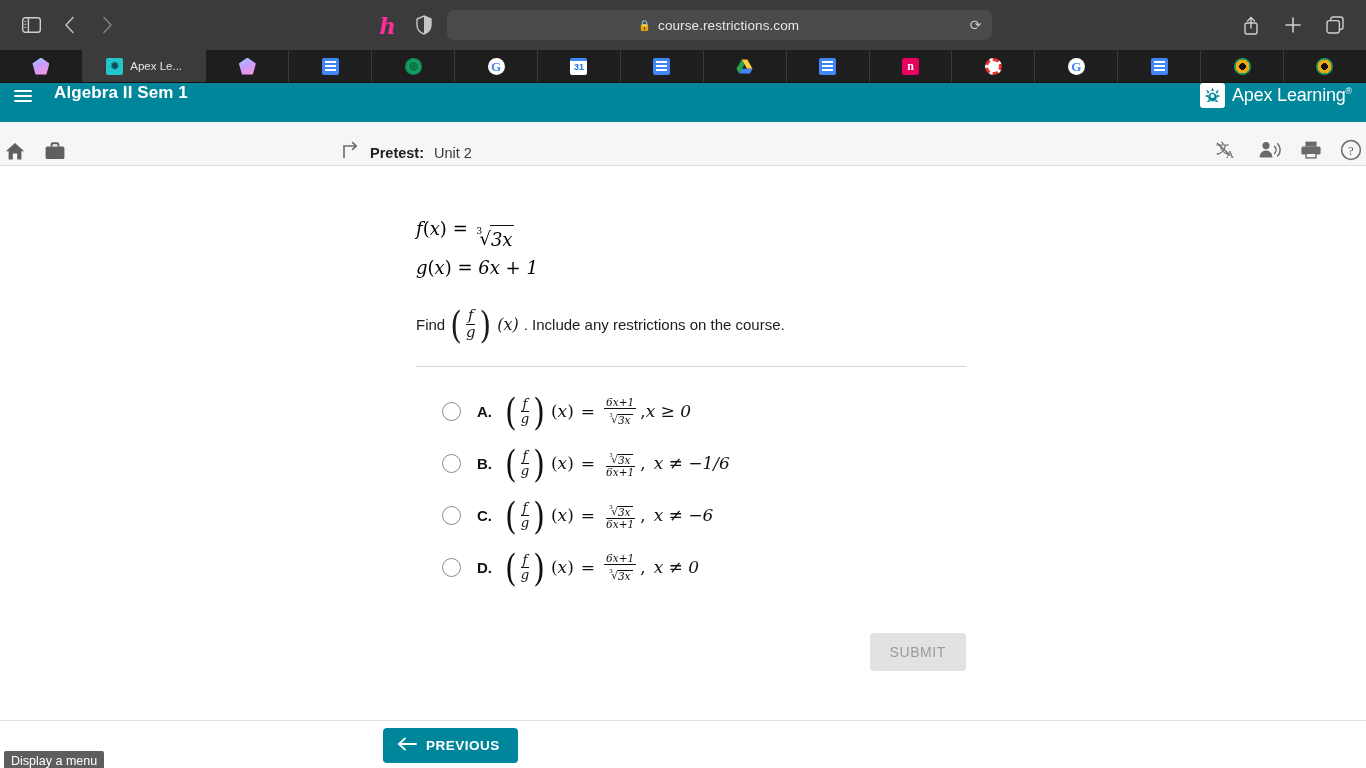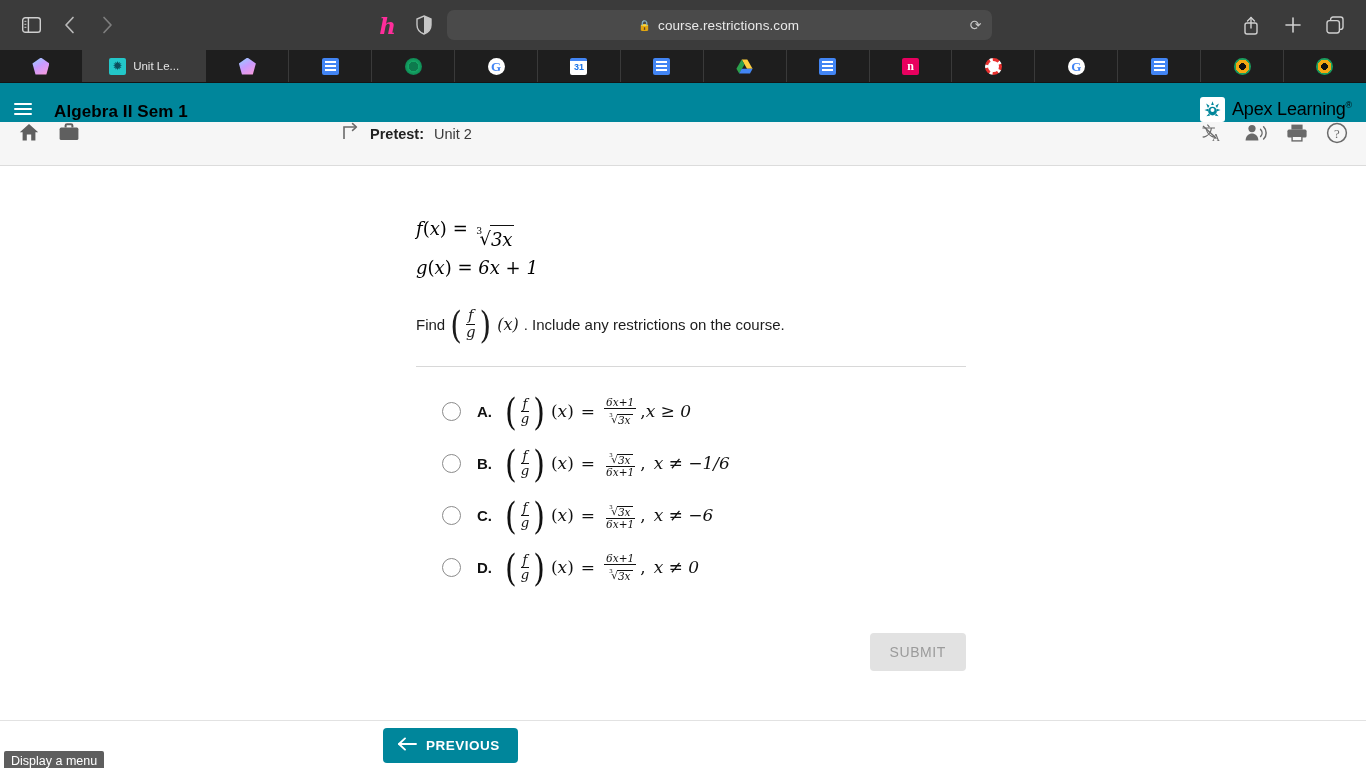--- a/index.html
+++ b/index.html
@@ -71,36 +71,36 @@
   .fav-green { background: radial-gradient(circle at 50% 50%, #0d7a4d 0%, #0d7a4d 38%, #14a866 40%, #0b6b43 100%); border-radius: 50%; }
   .fav-google { background:#fff; border-radius:50%; color:#4285f4; font-weight:700; font-family:"Liberation Serif", serif; font-size:13px; display:flex; align-items:center; justify-content:center; }
   .fav-cal { background:#fff; border-radius:2px; color:#1a73e8; font-size:9px; font-weight:700; display:flex; align-items:center; justify-content:center; border-top:3px solid #4285f4; }
   .fav-drive { background:transparent; }
   .fav-n { background:#e8005f; color:#fff; font-weight:700; font-size:12px; font-family:"Liberation Serif", serif; display:flex; align-items:center; justify-content:center; border-radius:2px;}
   .fav-red-o { background:#fff; border-radius:50%; border:3px dashed #e8312f; }
   .fav-ring { border-radius:50%; background: radial-gradient(circle, #111 0 28%, #f3a712 30% 56%, #1a9e5e 58% 100%); }
 
   
   .app-header {
-    height: 39px; background: #00869b; display: flex; align-items: flex-end;
-    padding: 0 14px; flex: 0 0 39px; color: #000000;
+    height: 39px; background: #00869b; display: flex; align-items: flex-start;
+    padding: 0 14px; flex: 0 0 39px; color: #ffffff;
   }
   .hamburger { width: 26px; height: 26px; display:flex; flex-direction:column; justify-content:center; gap:3px; margin-right: 14px; }
   .hamburger i { display:block; height:2px; background:#fff; border-radius:1px; }
   .hamburger i:nth-child(1){ width:18px; } .hamburger i:nth-child(2){ width:18px; } .hamburger i:nth-child(3){ width:18px; }
   .course-title { font-size: 17px; font-weight: 700; letter-spacing: 0.1px; }
   .brand { margin-left: auto; display: flex; align-items: center; gap: 7px; }
   .brand-mark { width: 25px; height: 25px; background:#fff; border-radius:3px; display:flex; align-items:center; justify-content:center; color:#00869b; font-size:16px; line-height:1;}
   .brand-text { font-size: 18px; font-weight: 400; letter-spacing: -0.2px; }
   .brand-tm { font-size: 9px; vertical-align: super; }
 
   
   .subbar {
     height: 44px; background: #f6f6f6; border-bottom: 1px solid #dcdcdc;
-    display: flex; align-items: flex-start; padding: 0 18px; flex: 0 0 44px; position: relative;
+    display: flex; align-items: flex-end; padding: 0 4px; flex: 0 0 44px; position: relative;
   }
   .subbar-left { display: flex; align-items: center; gap: 18px; color:#5d5d5d; }
   .subbar-center { position:absolute; left:340px; display:flex; align-items:center; gap:10px; }
   .crumb-label { font-size: 14.5px; font-weight: 700; color: #222; }
   .crumb-value { font-size: 14.5px; color: #3a3a3a; }
   .subbar-right { margin-left: auto; display:flex; align-items:center; gap: 18px; color:#6d6d6d; }
 
   
   .content { flex: 1 1 auto; background:#fff; overflow: hidden; position: relative; }
   .qwrap { width: 550px; margin: 0 auto; padding-top: 27px; padding-left: 8px; }
@@ -225,21 +225,21 @@
       </div>
     </div>
   </div>
 
   <div class="tabstrip">
     <div class="tab">
         <span class="fav fav-diamond"></span>
       </div>
     <div class="tab active wide">
       <span class="fav fav-apex"></span>
-      <span class="tab-title">Unit Le...</span>
+      <span class="tab-title">Apex Le...</span>
     </div>
     <div class="tab">
         <span class="fav fav-diamond"></span>
       </div>
     <div class="tab">
         <span class="fav fav-docs"></span>
       </div>
     <div class="tab">
         <span class="fav fav-green"></span>
       </div>

